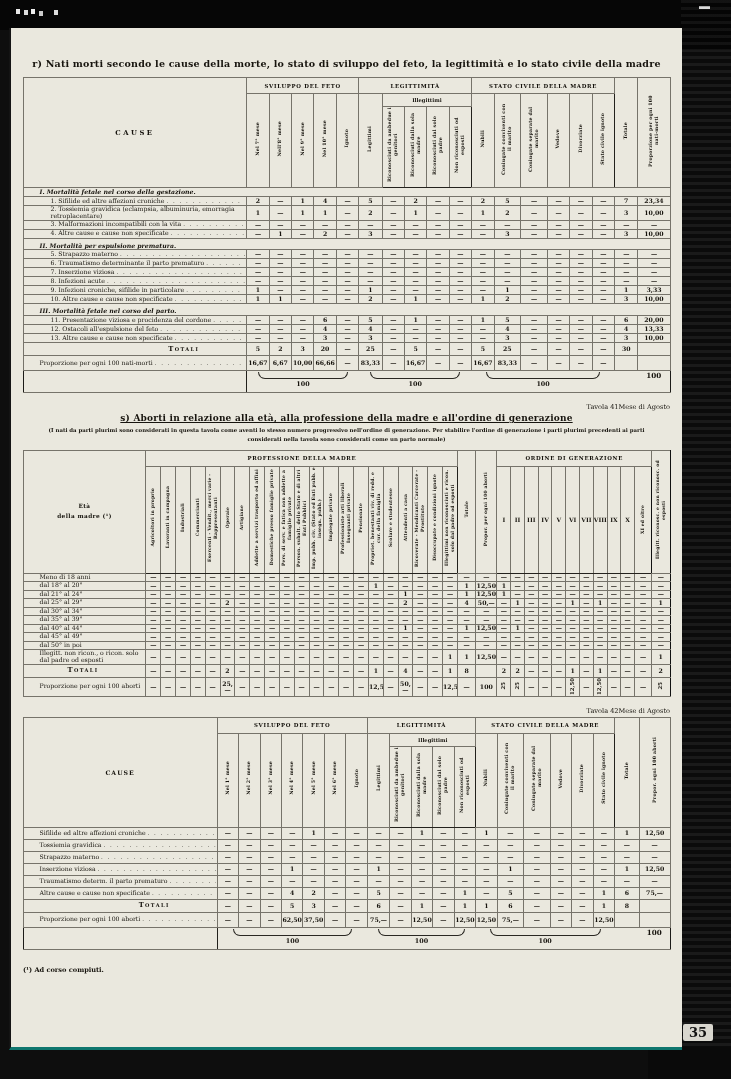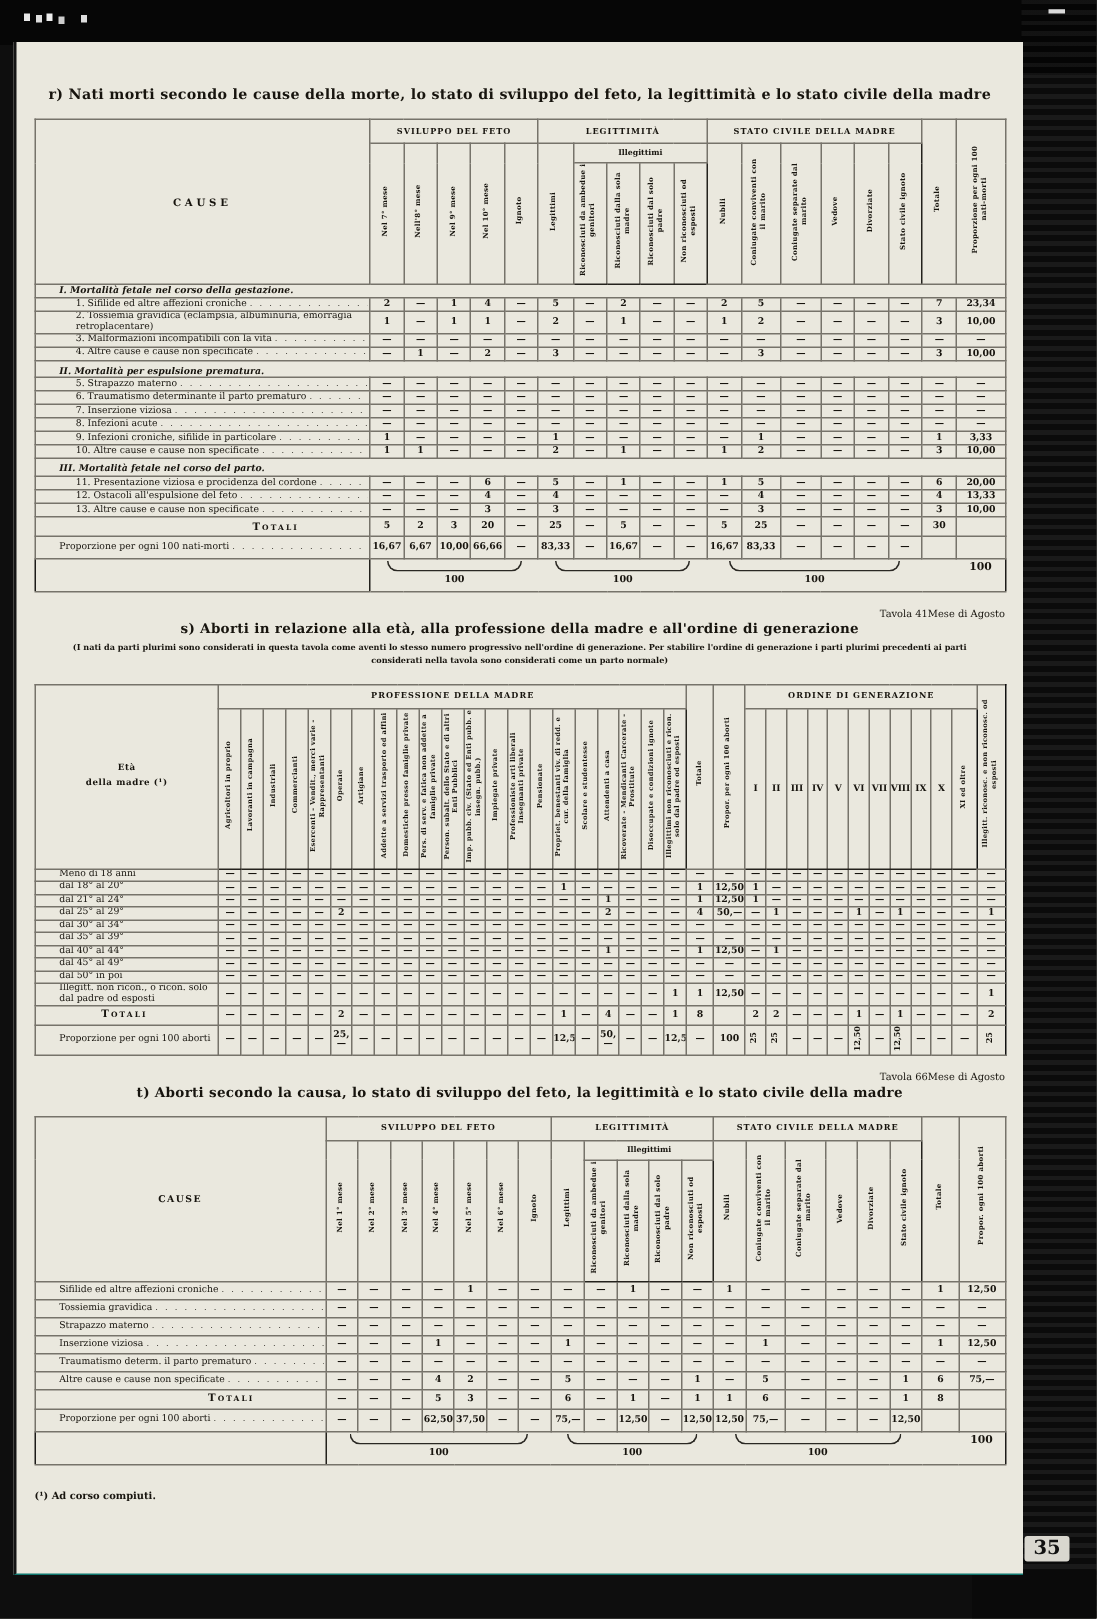--- a/index.html
+++ b/index.html
@@ -11,29 +11,29 @@
          box-shadow:8px 1px 0 #ddd,15px 0 0 #eee,23px 2px 0 #ccc,38px 1px 0 #ddd;}
   .mark2{position:absolute;left:699px;top:6px;width:11px;height:3px;background:#d8d8d8;}
   .rightedge{position:absolute;right:0;top:0;width:50px;height:1079px;
      background:linear-gradient(90deg,#93908a 0%,#6b6962 25%,#3a3933 55%,#15514 70%,#0c0c0b 100%);}
   .rightedge:after{content:"";position:absolute;inset:0;
      background:repeating-linear-gradient(180deg,rgba(255,255,255,.05) 0 3px,rgba(0,0,0,.22) 3px 7px);}
   .botbar{position:absolute;left:648px;top:1047px;width:83px;height:32px;background:#0a0a0a;}
   .pagenum{position:absolute;left:683px;top:1024px;font-weight:bold;font-size:13px;color:#111;
      background:#d9d7cf;padding:1px 6px;border-radius:2px;z-index:5;}
   .page{position:absolute;left:9px;top:28px;width:673px;height:1022px;background:#eae8de;
-     border-left:2px solid #141414;border-bottom:1px solid #0f766e;box-sizing:border-box;padding:0 10px;z-index:2;}
+     border-left:2px solid #141414;border-bottom:3px solid #0f766e;box-sizing:border-box;padding:0 10px;z-index:2;}
 
   .t1block{margin-top:30px;}
   .ttitle{text-align:center;font-weight:bold;font-size:9.5px;letter-spacing:.2px;margin:4px 0 8px;}
   .tabmeta{display:flex;justify-content:flex-end;font-size:6.6px;margin:10px 2px 2px;}
   .t2note{font-size:5.4px;text-align:center;line-height:1.6;margin:0 26px 6px;font-weight:bold;}
   .footnote{font-size:6.6px;margin-top:16px;padding-left:2px;font-weight:bold;}
 
-  table{border-collapse:collapse;table-layout:fixed;margin:10px auto;}
+  table{border-collapse:collapse;table-layout:fixed;margin:0 auto;}
   #tbl1,#tbl2,#tbl3{border:1.6px solid #1c1b18;width:648px;}
   th,td{border:1px solid #76736a;padding:0;vertical-align:middle;text-align:center;overflow:hidden;}
   thead tr:last-child th{border-bottom:1.4px solid #24221d;}
   .gh{font-size:5.4px;font-weight:bold;text-transform:uppercase;letter-spacing:.7px;height:15px;position:relative;}
   .sh{font-size:5.2px;font-weight:bold;height:12px;}
   .v90{display:inline-block;writing-mode:vertical-rl;transform:rotate(180deg);font-size:4.7px;font-weight:bold;
        line-height:1.3;max-height:76px;letter-spacing:.2px;}
   #tbl2 .v90{max-height:102px;font-size:4.5px;}
   .causeh{font-size:6.8px;font-weight:bold;letter-spacing:2.5px;}
   .etah{font-size:5.8px;font-weight:bold;letter-spacing:.4px;line-height:1.7;}
@@ -562,21 +562,21 @@
             <td class="b100big">100</td>
           </tr>
         </tfoot>
       </table>
     </div>
 
     <div class="tabmeta">
       <span>Tavola 41</span>
       <span>Mese di Agosto</span>
     </div>
-    <div class="ttitle" style="font-size:9px;margin:2px 0 3px;">s) Aborti in relazione alla età, alla professione della madre e all'ordine di generazione</div>
+    <div class="ttitle" style="font-size:9px;margin:2px 0 3px;text-decoration:underline;">s) Aborti in relazione alla età, alla professione della madre e all'ordine di generazione</div>
     <div class="t2note">(I nati da parti plurimi sono considerati in questa tavola come aventi lo stesso numero progressivo nell'ordine di generazione. Per stabilire l'ordine di generazione i parti plurimi precedenti ai parti considerati nella tavola sono considerati come un parto normale)</div>
     <table id="tbl2">
       <colgroup>
         <col style="width:116px">
         <col span="21" style="width:14px">
         <col style="width:17px">
           <col style="width:20px">
         <col span="10" style="width:13px">
           <col style="width:16px">
         <col style="width:17px">
@@ -1128,24 +1128,23 @@
             <td class="v"><span class="rv">12,50</span></td>
             <td class="v">—</td>
             <td class="v">—</td>
             <td class="v">—</td>
             <td class="v"><span class="rv">25</span></td>
           </tr>
         </tbody>
     </table>
 
     <div class="tabmeta">
-      <span>Tavola 66</span>
+      <span>Tavola 42</span>
       <span>Mese di Agosto</span>
     </div>
-    <div class="ttitle" style="font-size:9px;margin:2px 0 6px;">t) Aborti secondo la causa, lo stato di sviluppo del feto, la legittimità e lo stato civile della madre</div>
     <table id="tbl3">
       <colgroup>
         <col style="width:190px">
         <col span="7" style="width:21px">
         <col style="width:22px">
           <col span="4" style="width:21px">
         <col style="width:21px">
           <col style="width:26px">
           <col style="width:26px">
           <col style="width:21px">

